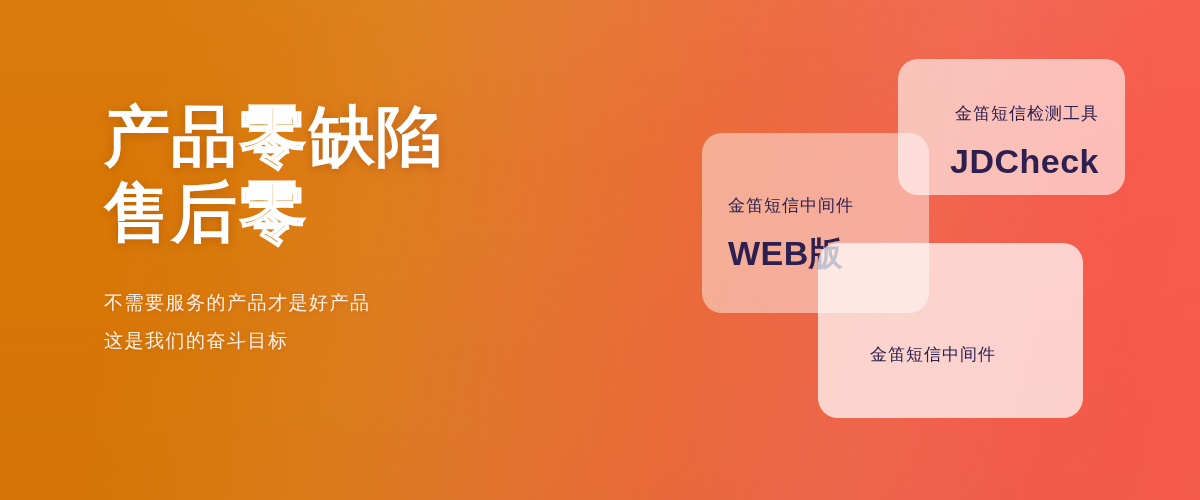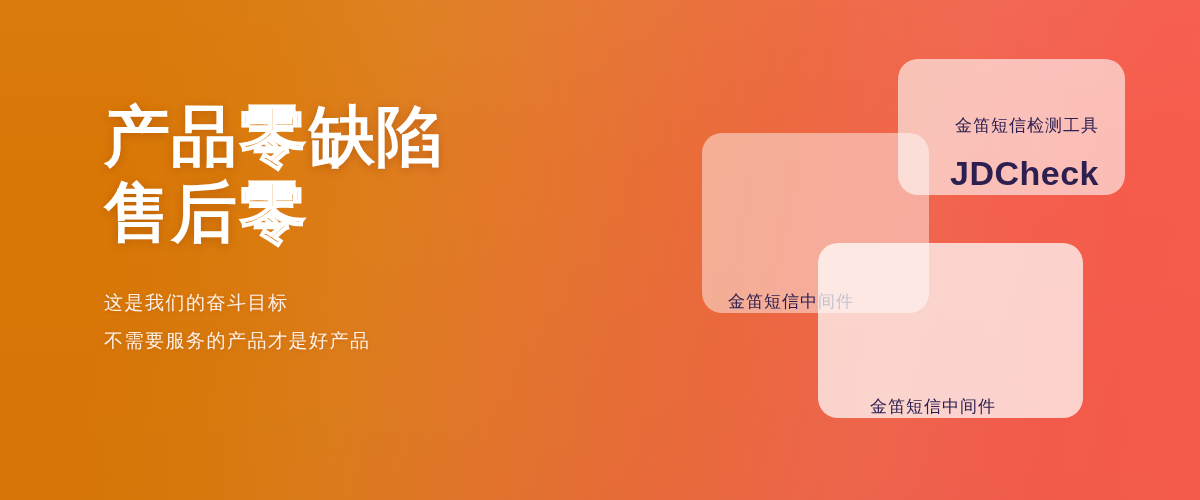--- a/index.html
+++ b/index.html
@@ -99,21 +99,21 @@
   }
 
   
   .card {
     position: absolute;
     border-radius: 20px;
     background: rgba(255, 255, 255, 0.62);
     padding: 0 26px;
     display: flex;
     flex-direction: column;
-    justify-content: flex-end;
+    justify-content: center;
   }
   .card .c-sub {
     font-size: 17px;
     color: #2d2050;
     letter-spacing: 1px;
     white-space: nowrap;
     font-weight: 400;
   }
   .card .c-title {
     font-size: 34px;
@@ -174,28 +174,29 @@
       <span class="hl-hollow">零</span>
       <span class="hl-word">缺陷</span>
     </div>
 
     <div class="headline-row">
       <span class="hl-word">售后</span>
       <span class="hl-hollow">零</span>
     </div>
 
     <div class="sub">
+      <div class="sub-line">不需要服务的产品才是好产品</div>
       <div class="sub-line">这是我们的奋斗目标</div>
-      <div class="sub-line">不需要服务的产品才是好产品</div>
     </div>
 
   </div>
 
   <div class="card" id="card-web">
     <span class="c-sub">金笛短信中间件</span>
+    <span class="c-title">WEB版</span>
   </div>
 
   <div class="card" id="card-jdcheck">
     <span class="c-sub">金笛短信检测工具</span>
     <span class="c-title">JDCheck</span>
   </div>
 
   <div class="card" id="card-vc">
     <span class="c-sub">金笛短信中间件</span>
   </div>

